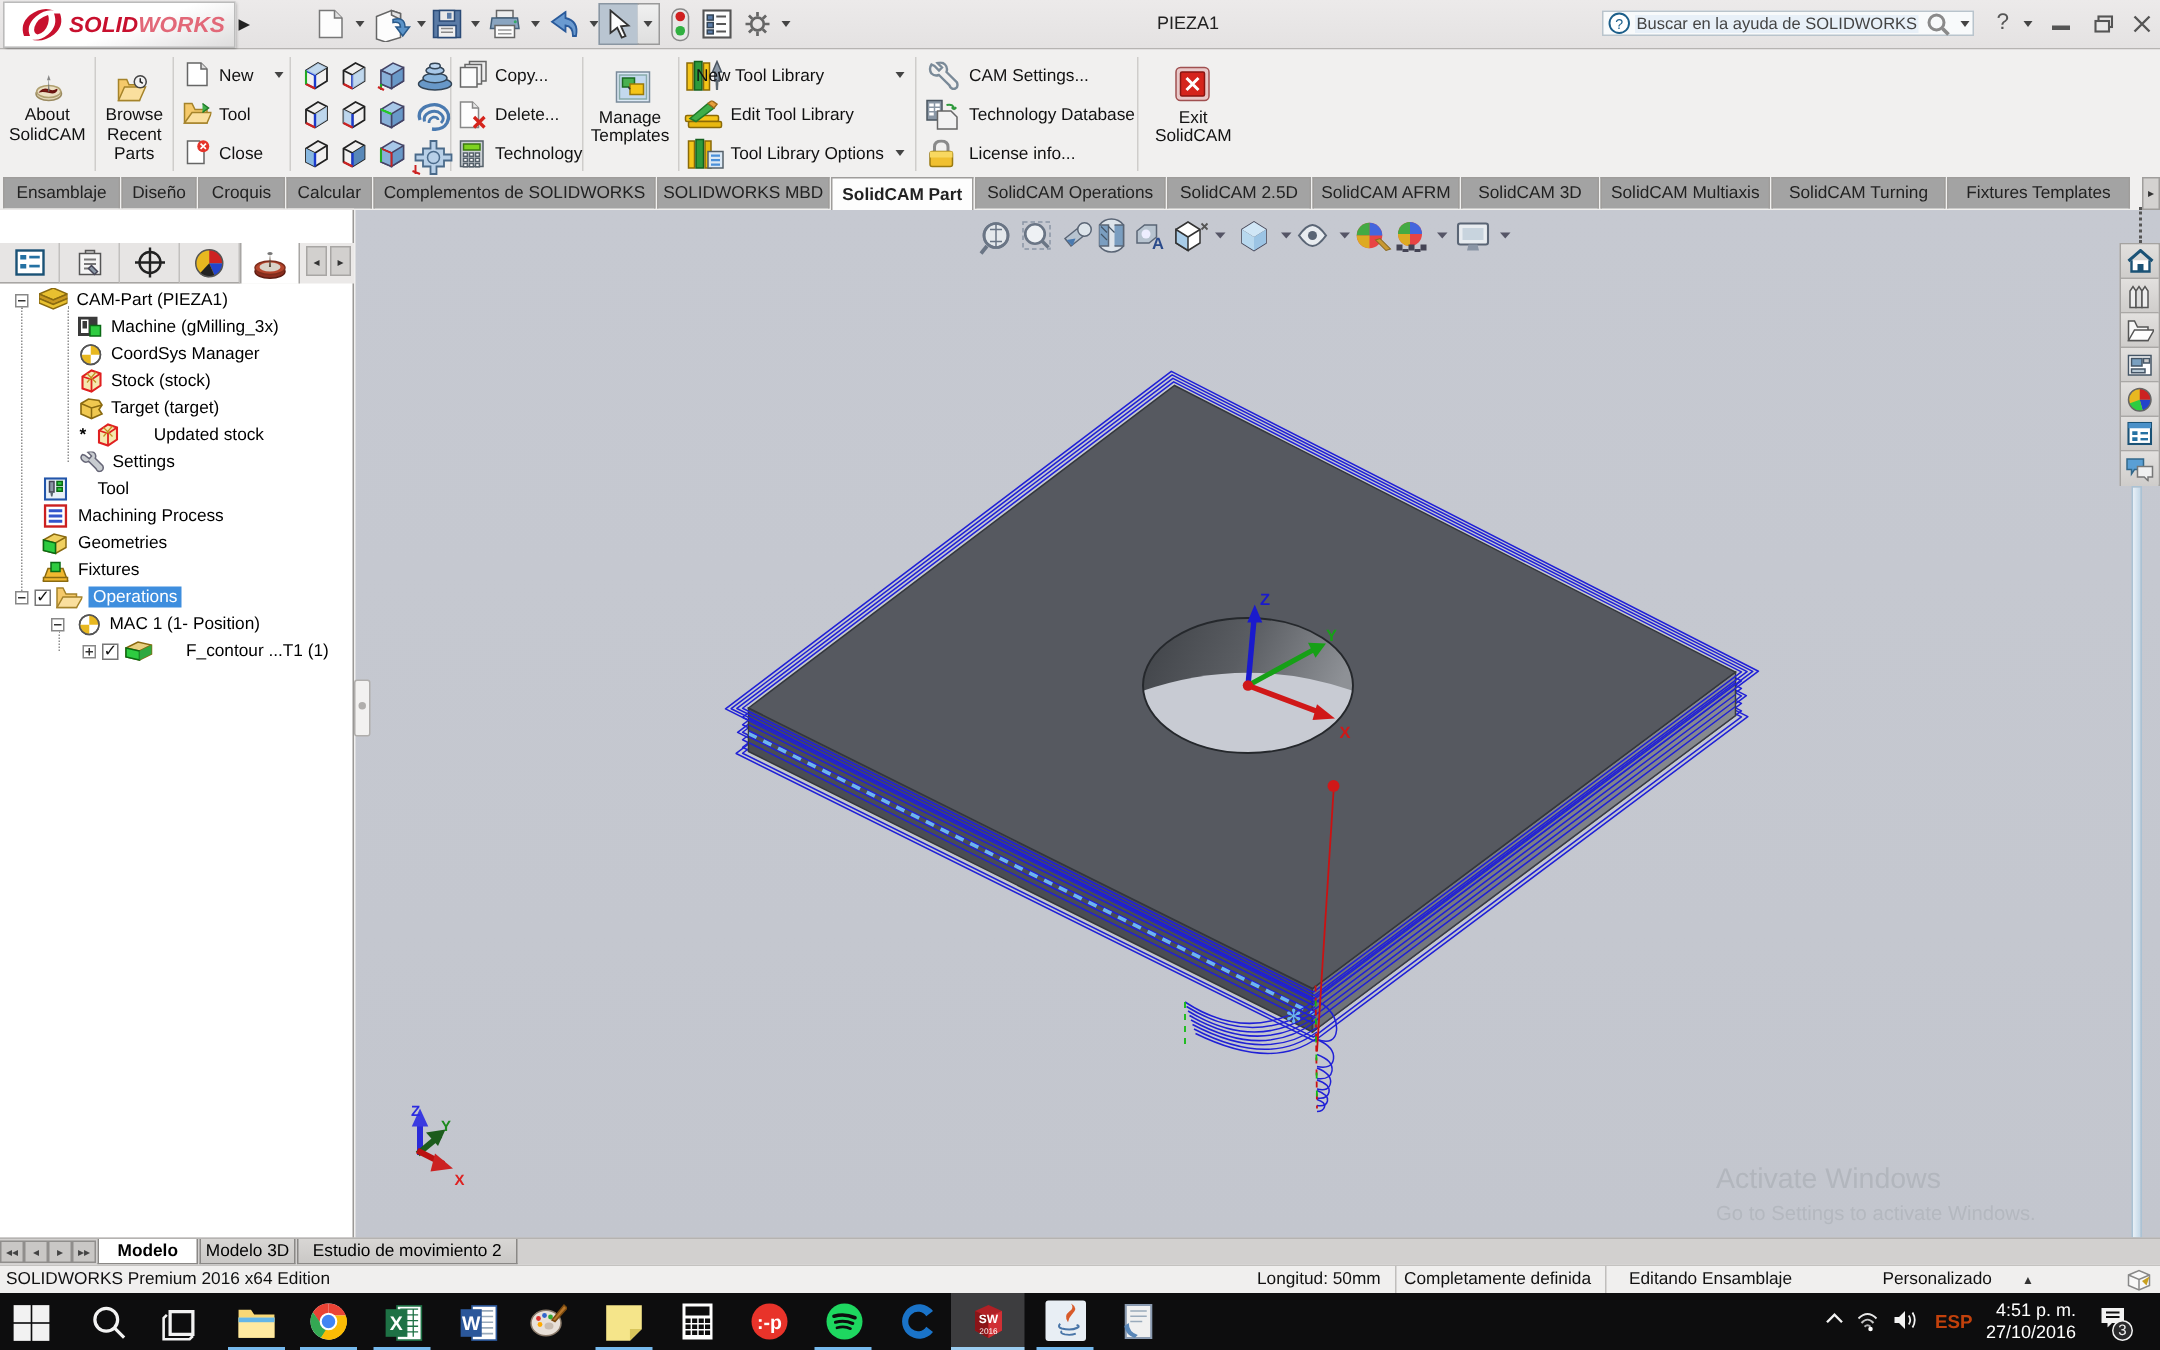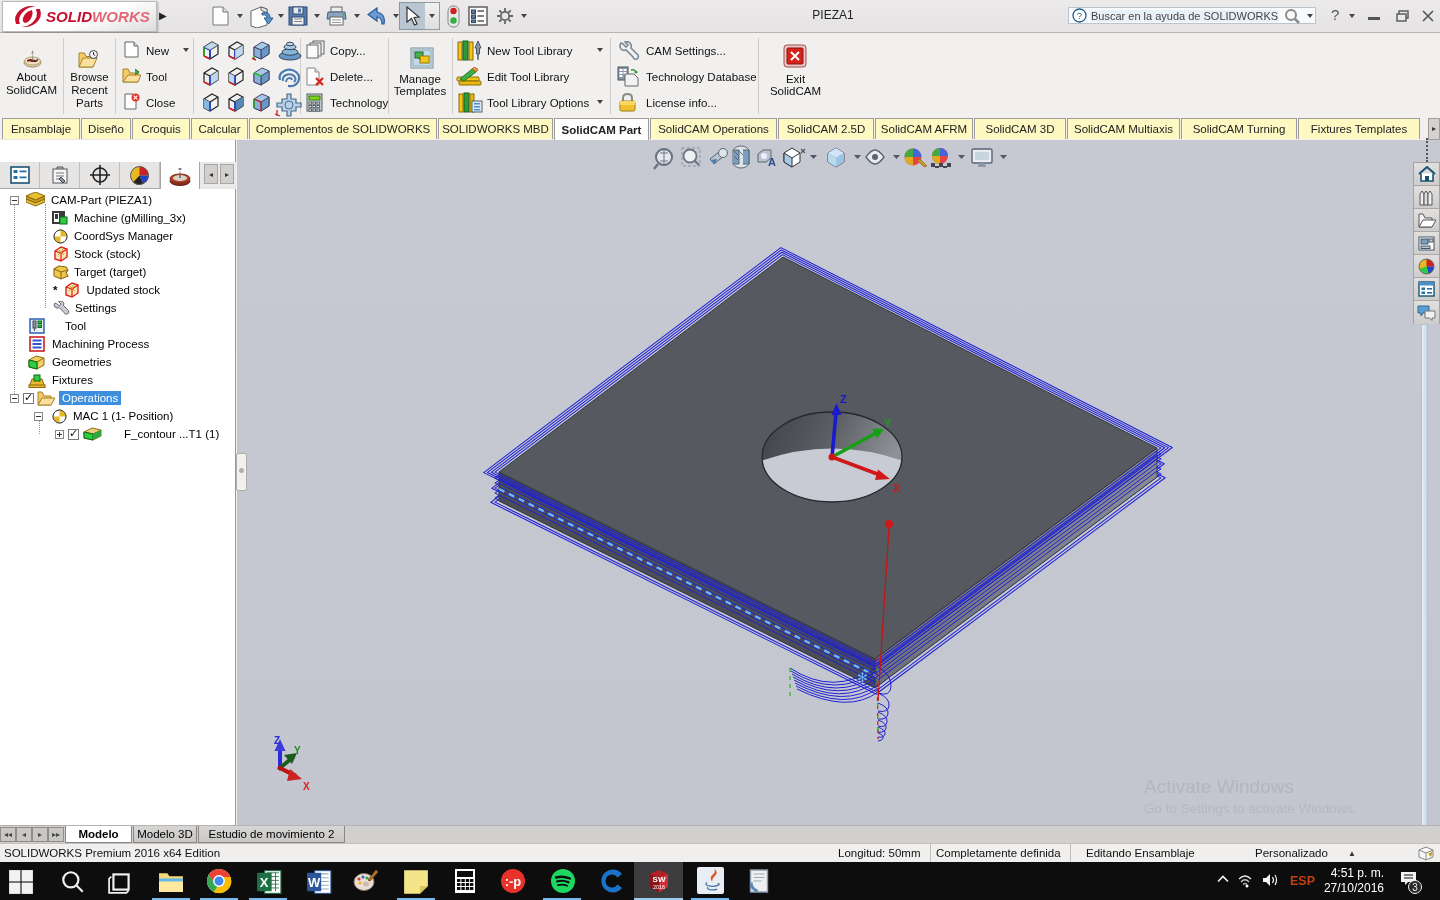--- a/index.html
+++ b/index.html
@@ -6,32 +6,32 @@
 html,body{width:1440px;height:900px;overflow:hidden}
 body{font-family:"Liberation Sans",sans-serif;position:relative;background:#f0efee}
 .abs{position:absolute}
 
 #titlebar{left:0;top:0;width:1440px;height:33px;background:linear-gradient(#eceaea,#e4e2e2);border-bottom:1px solid #b6b4b2}
 #logobox{left:2px;top:1px;width:155px;height:31px;background:linear-gradient(160deg,#ffffff 55%,#dedddd);border:1px solid #bbb;box-shadow:1px 1px 2px rgba(0,0,0,.25)}
 #swtext{left:46px;top:9px;font-size:14.5px;font-weight:bold;font-style:italic;color:#c8102e;letter-spacing:0;transform:scaleX(1.04);transform-origin:left}
 #swtext .lt{color:#e26878}
 .dd{width:0;height:0;border-left:3.5px solid transparent;border-right:3.5px solid transparent;border-top:4px solid #444}
 .titledd{top:14px}
-#pieza{left:733px;top:8px;width:200px;text-align:center;font-size:12px;color:#222}
+#pieza{left:692px;top:8px;width:200px;text-align:center;font-size:12px;color:#222}
 #searchbox{left:1068px;top:7px;width:248px;height:17px;background:#f8fafb;border:1px solid #b9c4cc;display:flex;align-items:center}
 #searchbox .stx{font-size:11px;color:#444;background:#e8f0f8;padding:0 1px;white-space:nowrap}
 .winbtn{top:9px;font-size:13px;color:#555}
 
 #ribbon{left:0;top:33px;width:1440px;height:85px;background:#f1f0ef}
 .vsep{top:5px;width:1px;height:76px;background:#cfcdcb}
 .rlabel{font-size:11.5px;color:#111;white-space:nowrap}
 .rlabelc{font-size:11.5px;color:#111;text-align:center;width:100%;left:0}
 
 #tabrow{left:0;top:117px;width:1440px;height:23px;background:#f1f0ef}
-.ctab{top:1px;height:21px;background:#fef9c3;border:1px solid #9f9d9b;border-bottom:none;font-size:11.5px;color:#222;display:inline-flex;align-items:center;justify-content:center;white-space:nowrap}
+.ctab{top:1px;height:21px;background:#a3a3a3;border:1px solid #9f9d9b;border-bottom:none;font-size:11.5px;color:#222;display:inline-flex;align-items:center;justify-content:center;white-space:nowrap}
 .ctab.active{background:#fdfdfd;font-weight:bold;height:22px;z-index:3}
 
 #lpanel{left:0;top:140px;width:236px;height:686px;background:#ffffff;border-right:1px solid #9a9896}
 #lpanelhead{left:0;top:139px;width:236px;height:23px;background:#ebe9e8}
 #ptabs{left:0;top:162px;width:236px;height:27px;background:#ebe9e8;display:flex}
 .ptab{width:40px;height:27px;border-right:1px solid #c2c0be;border-bottom:1px solid #a8a6a4;display:flex;align-items:center;justify-content:center;background:#e7e5e4}
 .ptab.active{background:#ffffff;border-bottom:none;border-left:1px solid #a8a6a4;border-right:1px solid #a8a6a4}
 .treerow{height:18px;display:flex;align-items:center;font-size:11.5px;color:#000;white-space:nowrap}
 .expbox{width:9px;height:9px;border:1px solid #888;background:#fff;position:relative;flex:none}
 .expbox::before{content:"";position:absolute;left:1px;top:3px;width:5px;height:1px;background:#333}
@@ -322,21 +322,21 @@
  </svg>
  <div class="abs rlabelc" style="left:388px;top:40px;width:64px">Manage<br>Templates</div>
 
  <svg class="abs" style="left:457px;top:7px" width="26" height="21" viewBox="0 0 26 21">
   <rect x="1" y="2" width="4" height="18" fill="#f5c518" stroke="#8a6a08"></rect>
       <rect x="6" y="1" width="5" height="19" fill="#2e9a3c" stroke="#14601e"></rect>
       <rect x="12" y="2" width="4" height="18" fill="#f5c518" stroke="#8a6a08"></rect>
   <path d="M21 1 L24 8 L22.5 8 L22.5 14 L19.5 14 L19.5 8 L18 8 Z" fill="#8a97a5" stroke="#4a5560"></path>
       <path d="M20 14 L22 14 L21.7 20 L20.3 20 Z" fill="#5a6770"></path>
  </svg>
- <div class="abs rlabel" style="left:487px;top:12px">New Tool Library</div>
+ <div class="abs rlabel" style="left:464px;top:12px">New Tool Library</div>
  <div class="abs dd" style="left:597px;top:15px"></div>
  <svg class="abs" style="left:456px;top:34px" width="27" height="20" viewBox="0 0 27 20">
   <rect x="1" y="10" width="22" height="4" rx="1" fill="#f5c518" stroke="#8a6a08"></rect>
       <rect x="3" y="14" width="22" height="4" rx="1" fill="#e8b810" stroke="#8a6a08"></rect>
   <path d="M4 12 L16 2 L20 5 L8 14 Z" fill="#3fae49" stroke="#1f7a28"></path>
       <path d="M16 2 L20 5 L22 2.5 L18.5 0 Z" fill="#e8a03c" stroke="#9a6a1c"></path>
  </svg>
  <div class="abs rlabel" style="left:487px;top:38px">Edit Tool Library</div>
  <svg class="abs" style="left:458px;top:59px" width="25" height="21" viewBox="0 0 25 21">
   <rect x="1" y="2" width="4" height="18" fill="#f5c518" stroke="#8a6a08"></rect>
@@ -707,21 +707,21 @@
   <span style="margin-left:5px">Target (target)</span>
  </div>
 
  <div class="treerow abs" style="left:0;top:91px;width:234px">
   <span style="margin-left:53px;font-weight:bold">*</span>
   <svg width="16" height="16" viewBox="0 0 16 16" style="margin-left:7px">
         <path d="M2 5 L8 1 L14 3 L14 11 L8 15 L2 13 Z" fill="#f5e8b0" stroke="#e02020" stroke-width="1.4"></path>
         <path d="M2 5 L8 7 L14 3 M8 7 L8 15" fill="none" stroke="#e02020" stroke-width="1.2"></path>
         <path d="M5 3 L11 9 M11 2 L5 9" stroke="#c09020" stroke-width=".8"></path>
       </svg>
-  <span style="margin-left:6px">Updated stock</span>
+  <span style="margin-left:22px">Updated stock</span>
  </div>
 
  <div class="treerow abs" style="left:0;top:109px;width:234px">
   <svg width="17" height="14" viewBox="0 0 17 14" style="margin-left:53px">
         <path d="M2 2 Q0 4 2 6 Q4 8 6 6.5 L11 11.5 Q12 14 14.5 13 Q16.5 12 15.5 9.5 L10.5 4.5 Q11.5 2 9.5 0.5 Q7.5 -0.5 5.5 0.5 L8 3 L6.5 4.8 L3.5 2.5 Z" fill="#c8ccd0" stroke="#667"></path>
       </svg>
   <span style="margin-left:5px">Settings</span>
  </div>
 
  <div class="treerow abs" style="left:0;top:127px;width:234px">

